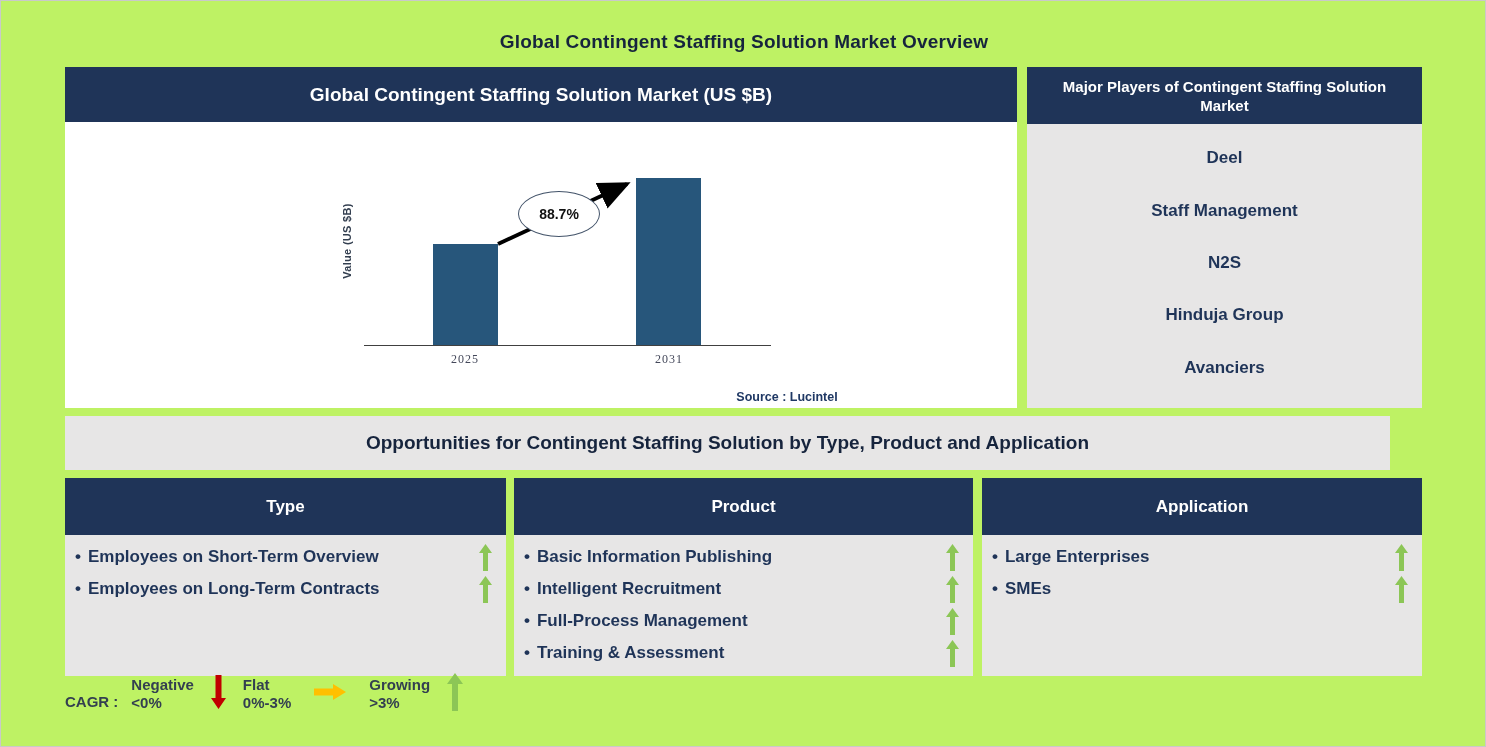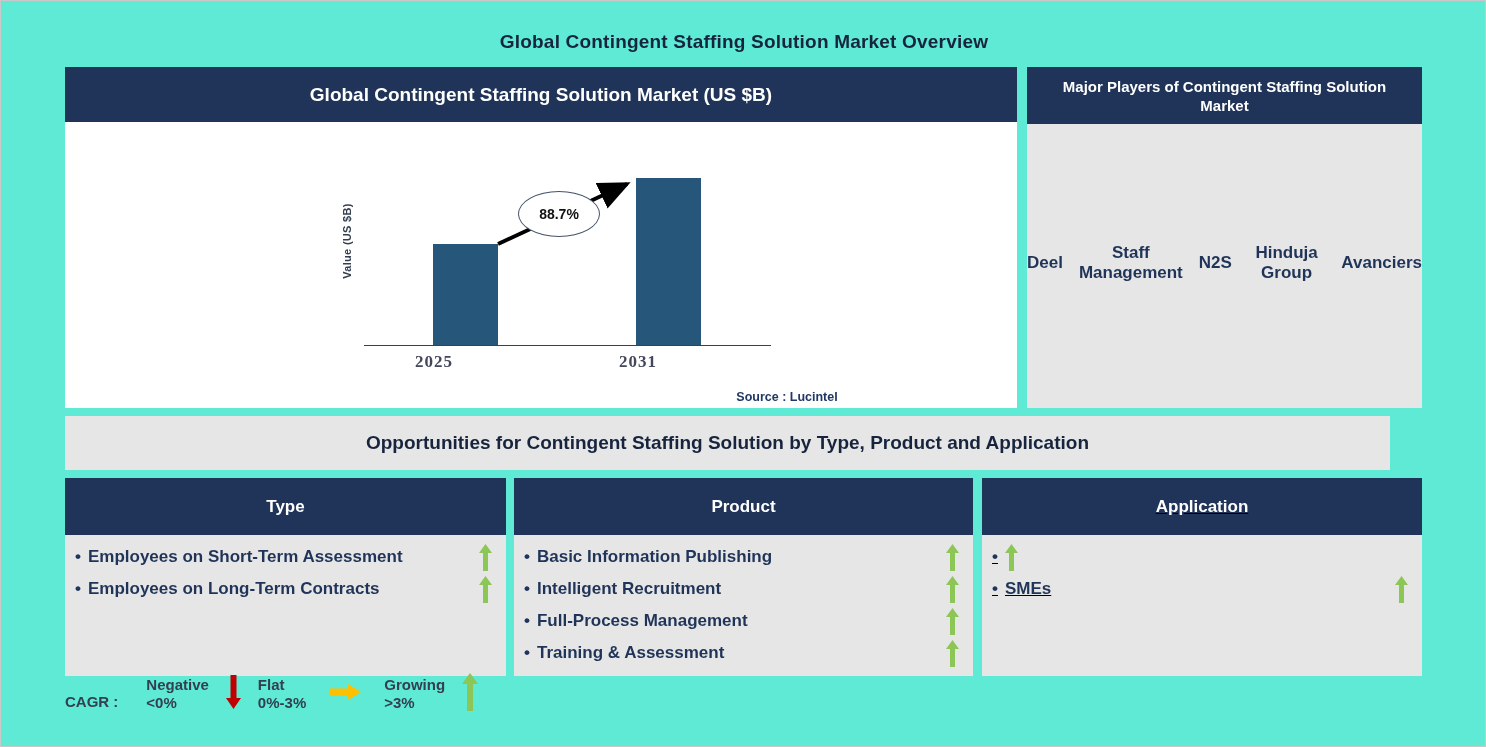--- a/index.html
+++ b/index.html
@@ -1,17 +1,17 @@
 <!DOCTYPE html>
 <html><head>
 <meta charset="utf-8">
 <style>
   html,body{margin:0;padding:0;background:#fff;}
   .slide{
-    position:relative;width:1486px;height:747px;background:#5eead4;
+    position:relative;width:1486px;height:747px;background:#bef264;
     border:1px solid #c9c9c9;box-sizing:border-box;overflow:hidden;
     font-family:"Liberation Sans",sans-serif;
   }
   .page-title{
     position:absolute;left:0;top:30px;width:1486px;text-align:center;
     font-size:19px;font-weight:bold;color:#16243d;letter-spacing:.2px;
   }
   
   .chart-header{
     position:absolute;left:64px;top:66px;width:952px;height:55px;
@@ -21,22 +21,22 @@
   .chart-area{position:absolute;left:64px;top:121px;width:952px;height:286px;background:#fff;}
   .y-axis-label{
     position:absolute;left:282px;top:119px;transform:translate(-50%,-50%) rotate(-90deg);
     font-size:11px;font-weight:bold;color:#333f50;white-space:nowrap;letter-spacing:.3px;
   }
   .axis-line{position:absolute;left:299px;top:223px;width:407px;height:0;border-top:1.5px solid #404040;}
   .bar{position:absolute;width:65px;background:#27567b;bottom:62px;}
   .bar.b0{left:368px;}
   .bar.b1{left:571px;}
   .tick{
-    position:absolute;top:230px;width:100px;
-    font-family:"Liberation Serif",serif;font-weight:bold;font-size:17px;color:#44485a;letter-spacing:1px;
+    position:absolute;top:230px;width:100px;text-align:center;
+    font-family:"Liberation Serif",serif;font-weight:normal;font-size:12px;color:#44485a;letter-spacing:1px;
   }
   .tick.t0{left:350px;}
   .tick.t1{left:554px;}
   .growth-arrow{position:absolute;left:0;top:0;pointer-events:none;}
   .cagr-ellipse{
     position:absolute;left:453px;top:69px;width:80px;height:44px;border-radius:50%;
     background:#fff;border:1.5px solid #44546a;display:flex;align-items:center;justify-content:center;
     font-size:14px;font-weight:bold;color:#111;
   }
   .chart-source{
@@ -45,53 +45,53 @@
   }
   
   .players-panel{position:absolute;left:1026px;top:66px;width:395px;height:341px;background:#e7e6e6;}
   .players-header{
     position:absolute;left:0;top:0;width:100%;height:57px;background:#1f3458;color:#fff;
     display:flex;align-items:center;justify-content:center;text-align:center;
     font-size:15px;font-weight:bold;line-height:19px;padding:0 30px;box-sizing:border-box;
   }
   .players-list{
     position:absolute;left:0;top:57px;width:100%;height:284px;
-    display:flex;flex-direction:row;justify-content:space-around;align-items:center;
+    display:flex;flex-direction:column;justify-content:space-around;align-items:center;
     padding:8px 0 14px;box-sizing:border-box;
   }
   .player{font-size:17px;font-weight:bold;color:#1f3458;text-align:center;}
   
   .opps-header{
     position:absolute;left:64px;top:415px;width:1325px;height:54px;background:#e7e6e6;
     display:flex;align-items:center;justify-content:center;
     font-size:19px;font-weight:bold;color:#16243d;
   }
   
   .opp-col{position:absolute;top:477px;}
   .opp-col.c0{left:64px;width:441px;}
   .opp-col.c1{left:513px;width:459px;}
-  .opp-col.c2{left:981px;width:440px;text-decoration:underline;}
+  .opp-col.c2{left:981px;width:440px;}
   .opp-col-header{
     height:57px;background:#1f3458;color:#fff;display:flex;align-items:center;justify-content:center;
     font-size:17px;font-weight:bold;
   }
   .opp-col-body{height:141px;background:#e7e6e6;padding:6px 14px 0 10px;box-sizing:border-box;}
   .opp-item{display:flex;align-items:center;height:32px;}
   .opp-item .bullet{font-size:17px;font-weight:bold;color:#1f3458;margin-right:7px;}
   .opp-item .label{flex:1;font-size:17px;font-weight:bold;color:#1f3458;white-space:nowrap;}
   .opp-item .trend{display:flex;align-items:center;}
   
   .cagr-legend{
     position:absolute;left:64px;top:671px;height:44px;display:flex;align-items:center;
   }
   .legend-label{font-size:15px;font-weight:bold;color:#333f50;align-self:flex-start;margin-top:21px;}
   .legend-item{display:flex;flex-direction:column;font-size:15px;font-weight:bold;color:#333f50;line-height:18px;}
   .legend-item .lg-name{white-space:nowrap;}
   .legend-item .lg-range{white-space:nowrap;}
-  .mL28{margin-left:28px;} .mL12{margin-left:17px;} .mL16{margin-left:23px;}
+  .mL28{margin-left:13px;} .mL12{margin-left:17px;} .mL16{margin-left:23px;}
 </style>
 </head>
 <body>
 
 <div class="slide">
 
   <div class="page-title">Global Contingent Staffing Solution Market Overview</div>
 
   <div class="chart-header">Global Contingent Staffing Solution Market (US $B)</div>
 
@@ -132,21 +132,21 @@
     </div>
   </div>
 
   <div class="opps-header">Opportunities for Contingent Staffing Solution by Type, Product and Application</div>
 
   <div class="opp-col c0">
     <div class="opp-col-header">Type</div>
     <div class="opp-col-body">
       <div class="opp-item">
         <span class="bullet">•</span>
-        <span class="label">Employees on Short-Term Assessment</span>
+        <span class="label">Employees on Short-Term Overview</span>
         <span class="trend">
           <svg width="13" height="27" viewBox="0 0 13 27">
               <polygon points="6.5,0 13,9 9,9 9,27 4,27 4,9 0,9" fill="#8cc656"></polygon>
             </svg>
         </span>
       </div>
       <div class="opp-item">
         <span class="bullet">•</span>
         <span class="label">Employees on Long-Term Contracts</span>
         <span class="trend">
@@ -198,20 +198,21 @@
         </span>
       </div>
     </div>
   </div>
 
   <div class="opp-col c2">
     <div class="opp-col-header">Application</div>
     <div class="opp-col-body">
       <div class="opp-item">
         <span class="bullet">•</span>
+        <span class="label">Large Enterprises</span>
         <span class="trend">
           <svg width="13" height="27" viewBox="0 0 13 27">
               <polygon points="6.5,0 13,9 9,9 9,27 4,27 4,9 0,9" fill="#8cc656"></polygon>
             </svg>
         </span>
       </div>
       <div class="opp-item">
         <span class="bullet">•</span>
         <span class="label">SMEs</span>
         <span class="trend">

